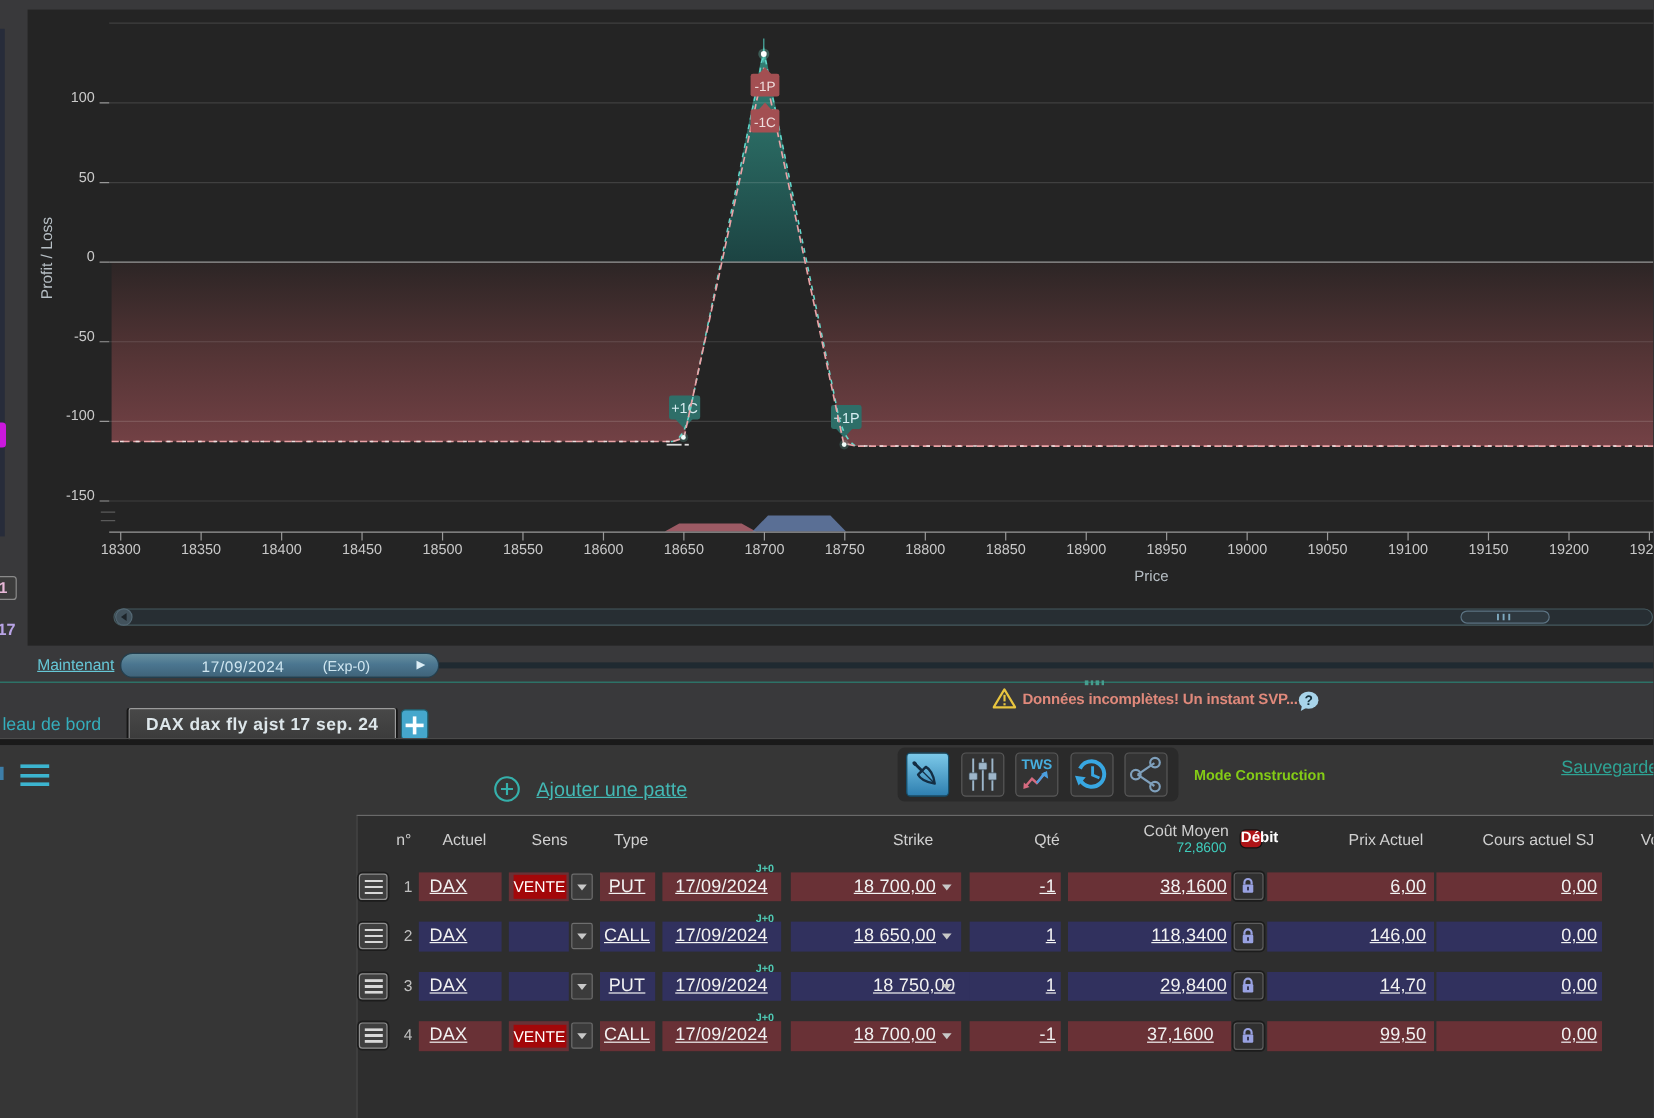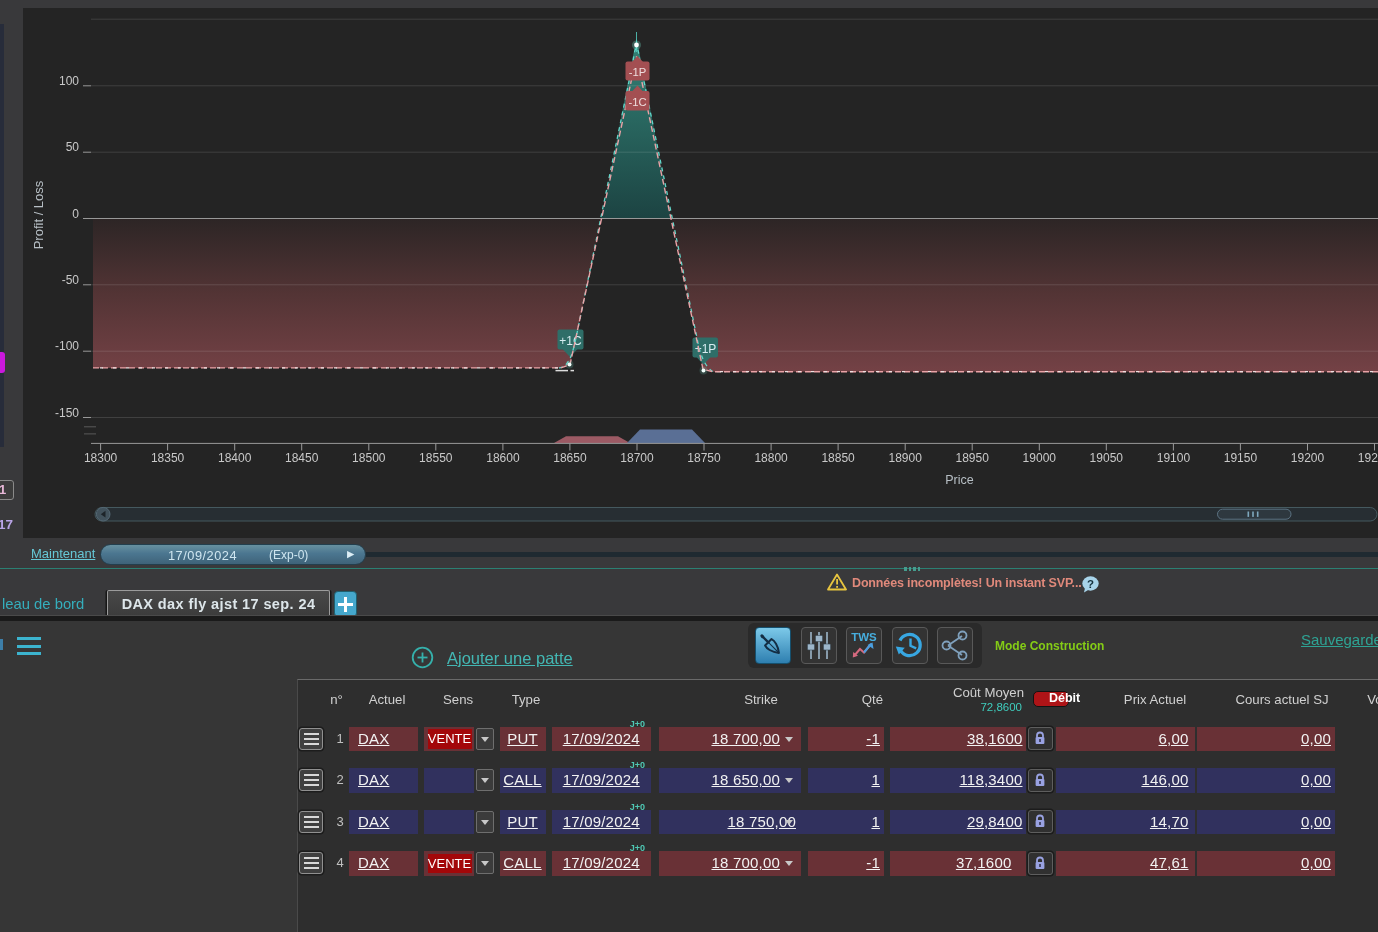--- a/index.html
+++ b/index.html
@@ -286,21 +286,21 @@
   <div class="abs" style="left:296.5px;top:679px;width:1081.5px;height:253px;background:#2e2e2e;border-top:1px solid #6a6a6a;border-left:1px solid #4a4a4a;box-sizing:border-box;"></div>
   <div class="abs hdr" style="left:326px;top:691.5px;width:21px;">n°</div>
   <div class="abs hdr" style="left:361px;top:691.5px;width:52px;">Actuel</div>
   <div class="abs hdr" style="left:443px;top:691.5px;width:30px;">Sens</div>
   <div class="abs hdr" style="left:510px;top:691.5px;width:32px;">Type</div>
   <div class="abs hdr" style="left:573px;top:732px;width:66px;text-align:right;">Expiration</div>
   <div class="abs hdr" style="left:741px;top:691.5px;width:40px;">Strike</div>
   <div class="abs hdr" style="left:860px;top:691.5px;width:25px;">Qté</div>
   <div class="abs hdr" style="left:903px;top:684.5px;width:121px;text-align:right;">Coût Moyen</div>
   <div class="abs" style="left:903px;top:701px;width:119px;text-align:right;color:#3fcdbd;font-size:11.5px;">72,8600</div>
-  <div class="abs" style="left:1033px;top:691px;width:36px;height:16px;background:#ae1417;border:1.5px solid #131313;border-radius:5px;box-sizing:border-box;color:#ffffff;font-size:12.5px;font-weight:bold;text-align:left;line-height:13.5px;padding-left:15px;">Débit</div>
+  <div class="abs" style="left:1033px;top:691px;width:19px;height:16px;background:#ae1417;border:1.5px solid #131313;border-radius:5px;box-sizing:border-box;color:#ffffff;font-size:12.5px;font-weight:bold;text-align:left;line-height:13.5px;">Débit</div>
   <div class="abs hdr" style="left:1120px;top:691.5px;width:70px;">Prix Actuel</div>
   <div class="abs hdr" style="left:1233px;top:691.5px;width:98px;">Cours actuel SJ</div>
   <div class="abs hdr" style="left:1365px;top:691.5px;width:20px;">Vo</div>
 
   <div class="abs row" style="top:726.8px;">
     <div class="ham">
         <span></span>
       </div>
     <div class="num">1</div>
     <div class="cell mv" style="left:349px;width:69px;padding-left:9px;">DAX</div>
@@ -395,16 +395,16 @@
     <div class="jz">J+0</div>
     <div class="cell mv rgt" style="left:659px;width:142px;padding-right:21px;">18 700,00</div>
     <i class="car"></i>
     <div class="cell mv rgt" style="left:808px;width:76px;padding-right:4px;">-1</div>
     <div class="cell mv rgt" style="left:890px;width:135.5px;padding-right:14px;">37,1600</div>
     <div class="lock"><svg width="14" height="15" viewBox="0 0 14 15">
           <path d="M4 6 V4.5 A3 3 0 0 1 10 4.5 V6" fill="none" stroke="#99a2e2" stroke-width="1.8"></path>
           <rect x="2.6" y="6" width="8.8" height="7" rx="1" fill="#99a2e2"></rect>
           <rect x="6.3" y="8" width="1.4" height="3" fill="#23233a"></rect>
         </svg></div>
-    <div class="cell mv rgt" style="left:1056px;width:138.5px;padding-right:6px;">47,61</div>
+    <div class="cell mv rgt" style="left:1056px;width:138.5px;padding-right:6px;">99,50</div>
     <div class="cell mv rgt" style="left:1197px;width:138px;padding-right:4px;">0,00</div>
   </div>
 </div>
 
 </body></html>

